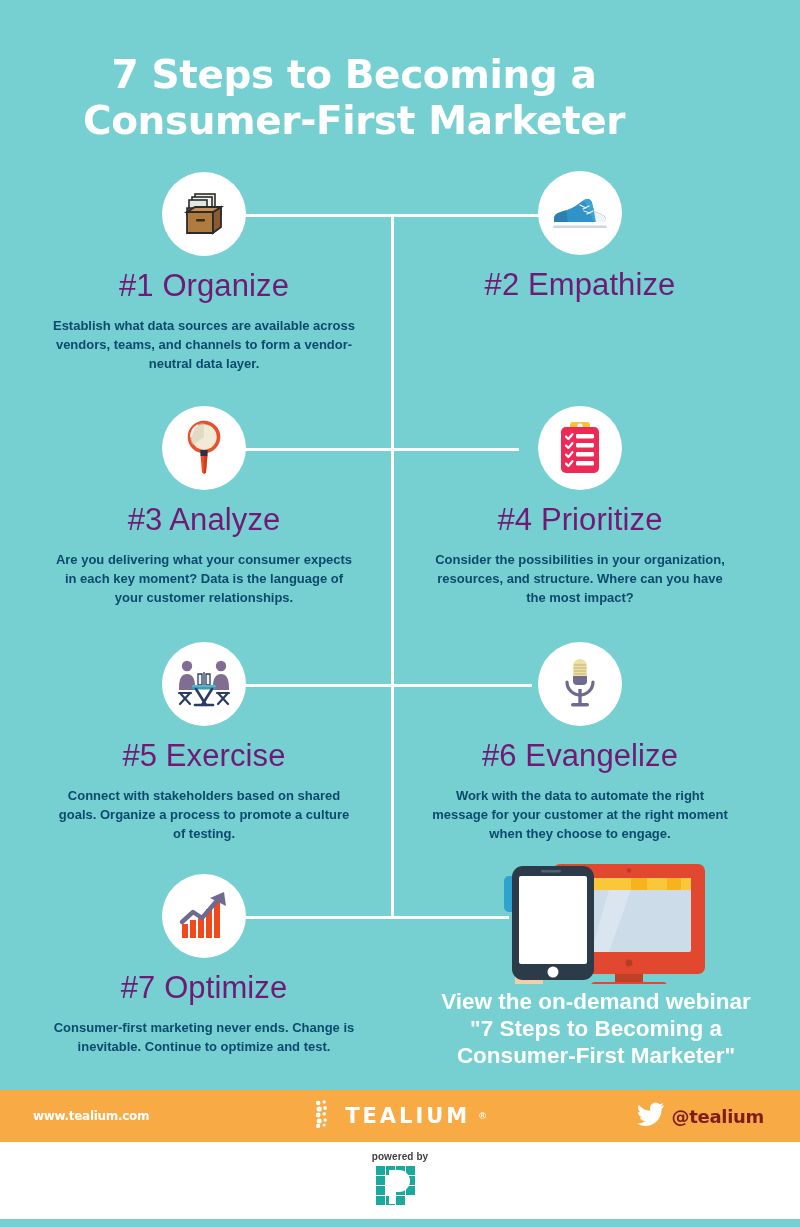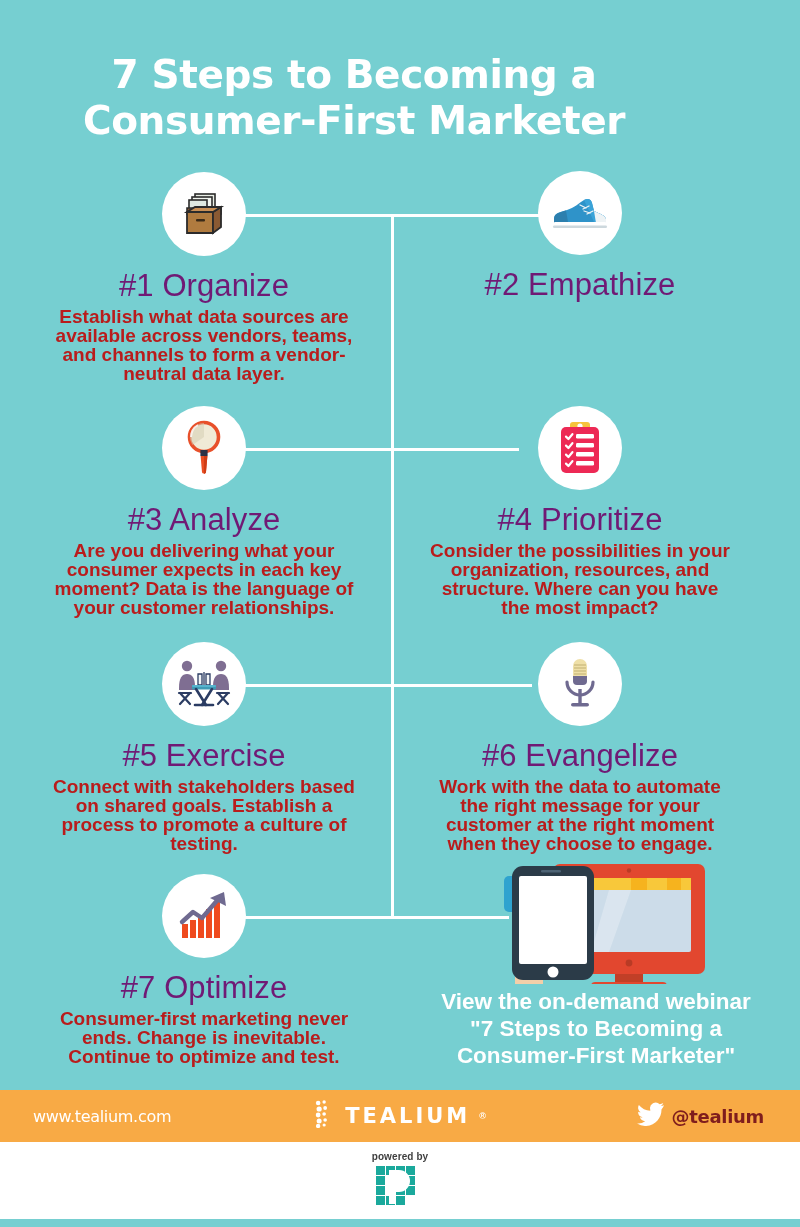--- a/index.html
+++ b/index.html
@@ -87,25 +87,25 @@
 
   .step-title {
     color: #701a75;
     font-size: 31px;
     font-weight: 400;
     line-height: 36px;
     margin-top: 12px;
     letter-spacing: 0.1px;
   }
   .step-desc {
-    color: #b91c1c;
-    font-size: 19px;
+    color: #0c4a6e;
+    font-size: 13px;
     font-weight: 700;
     line-height: 19px;
-    margin-top: 3px;
+    margin-top: 12px;
     padding: 0 28px;
   }
 
   
   .cta {
     position: absolute;
     left: 392px;
     top: 862px;
     width: 408px;
     text-align: center;
@@ -133,22 +133,22 @@
     height: 52px;
     background: #f8aa45;
     display: flex;
     align-items: center;
   }
   .footer-url {
     position: absolute;
     left: 33px;
     color: #ffffff;
     font-family: "DejaVu Sans", sans-serif;
-    font-weight: 400;
-    font-size: 16px;
+    font-weight: 700;
+    font-size: 12px;
     letter-spacing: -0.3px;
   }
   .footer-logo {
     position: absolute;
     left: 50%;
     transform: translateX(-50%);
     display: flex;
     align-items: center;
     gap: 9px;
   }
@@ -351,21 +351,21 @@
           <line x1="6" y1="35" x2="16" y2="46"></line>
           <line x1="16" y1="35" x2="6" y2="46"></line>
           <line x1="5" y1="35" x2="17" y2="35"></line>
           <line x1="44" y1="35" x2="54" y2="46"></line>
           <line x1="54" y1="35" x2="44" y2="46"></line>
           <line x1="43" y1="35" x2="55" y2="35"></line>
         </g>
       </svg>
     </div>
     <div class="step-title">#5 Exercise</div>
-    <div class="step-desc">Connect with stakeholders based on shared goals. Establish a process to promote a culture of testing.</div>
+    <div class="step-desc">Connect with stakeholders based on shared goals. Organize a process to promote a culture of testing.</div>
   </div>
 
   <div class="step right" style="top:642px;">
     <div class="icon-circle">
       <svg width="40" height="56" viewBox="0 0 40 56">
         <rect x="13" y="3" width="14" height="26" rx="7" fill="#efe0a8"></rect>
         <g stroke="#c9b87c" stroke-width="1.2">
           <line x1="14" y1="9" x2="26" y2="9"></line>
           <line x1="14" y1="12" x2="26" y2="12"></line>
           <line x1="14" y1="15" x2="26" y2="15"></line>

